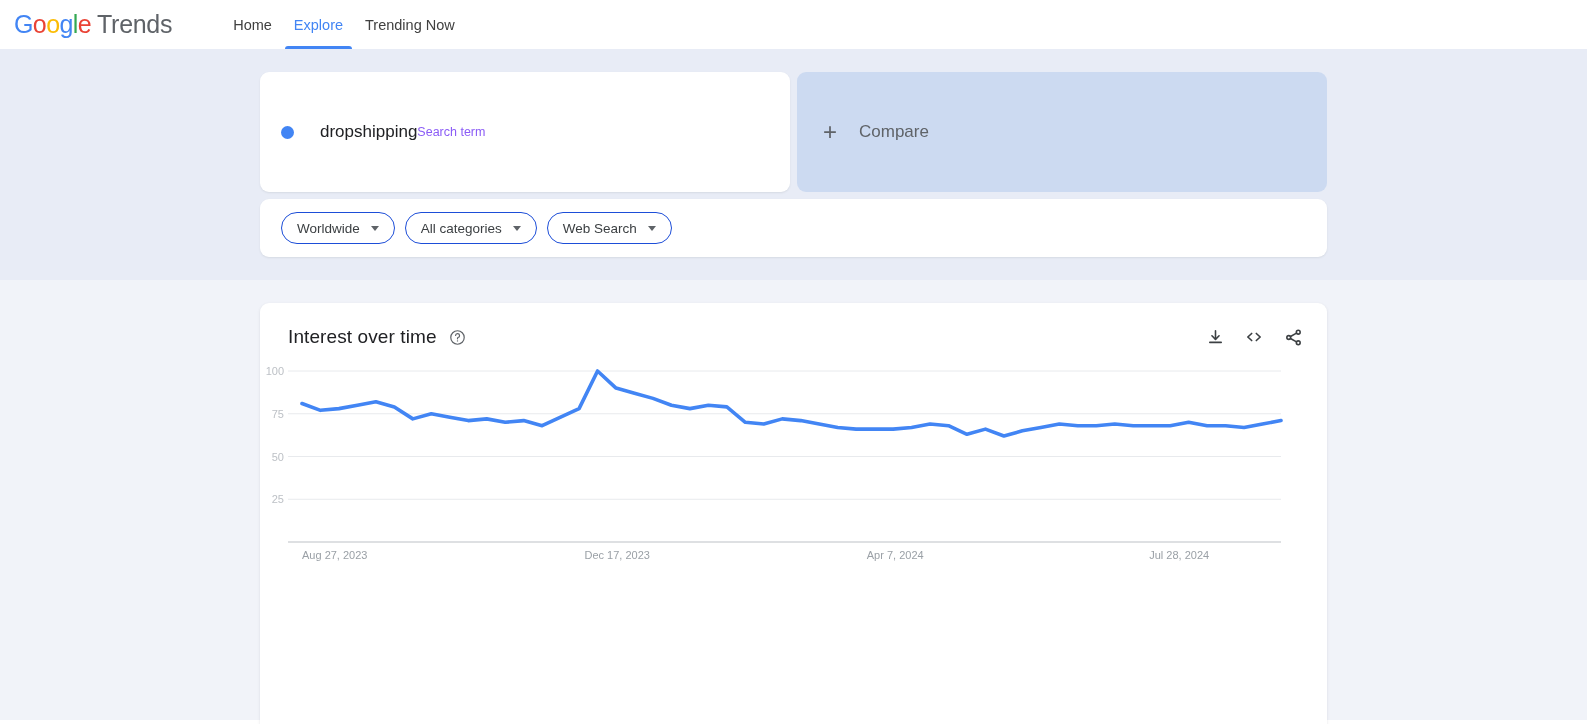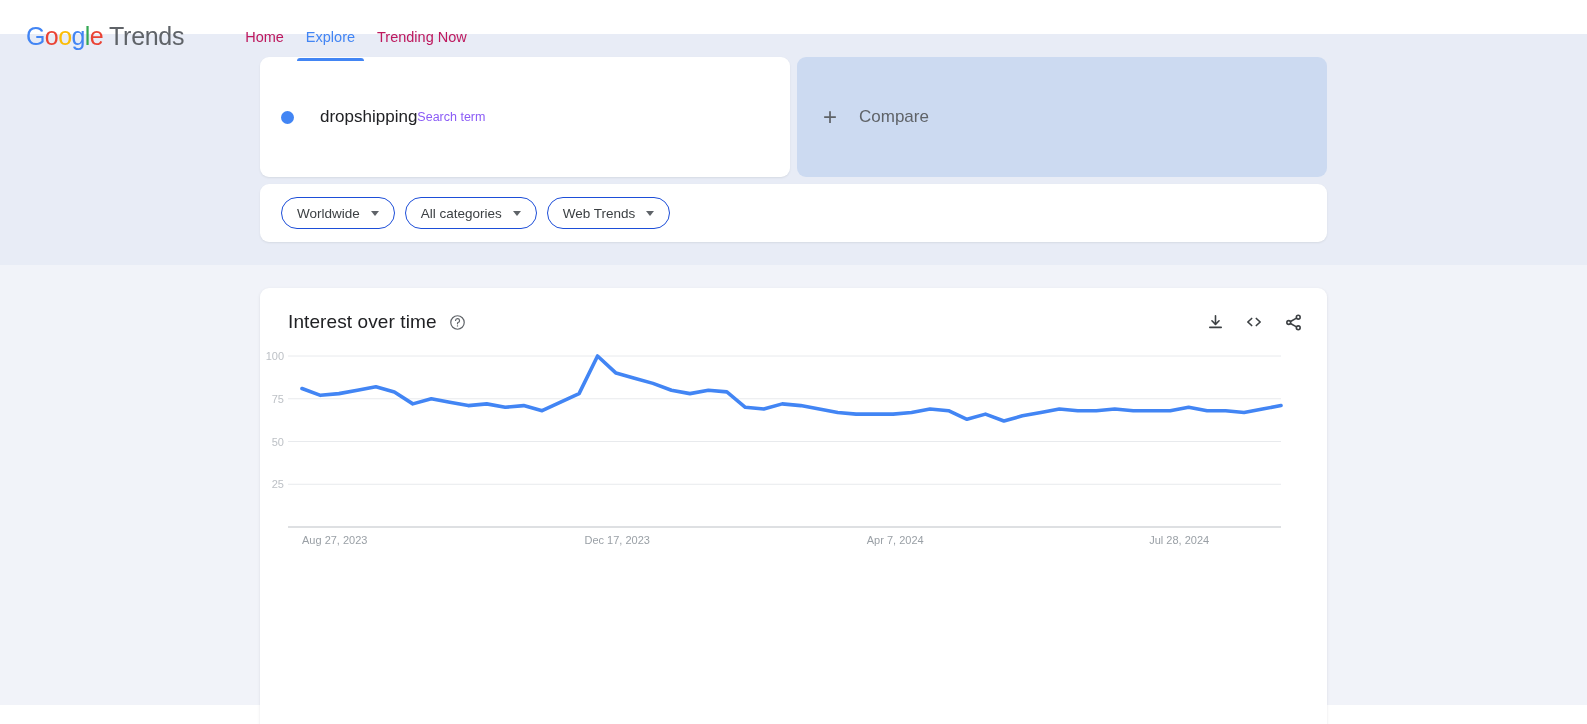--- a/index.html
+++ b/index.html
@@ -7,25 +7,25 @@
   html, body {
     margin: 0; padding: 0;
     width: 1587px; height: 724px;
     overflow: hidden;
     font-family: "Liberation Sans", sans-serif;
     background: #ffffff;
   }
 
   
   .topbar {
-    height: 34px;
+    height: 49px;
     background: #ffffff;
     display: flex;
     align-items: flex-start;
-    padding: 12px;
+    padding: 0;
     position: relative;
     z-index: 5;
   }
   .brand {
     display: flex;
     align-items: center;
     margin-left: 14px;
     margin-top: 9px;
     height: 30px;
     user-select: none;
@@ -55,21 +55,21 @@
     margin-left: 50px;
     height: 49px;
   }
   .nav-item {
     position: relative;
     height: 49px;
     display: flex;
     align-items: center;
     padding: 0 11px;
     font-size: 14.5px;
-    color: #be185d;
+    color: #404040;
     cursor: pointer;
     white-space: nowrap;
   }
   .nav-item.active { color: #4285F4; }
   .nav-item.active::after {
     content: "";
     position: absolute;
     left: 2px; right: 2px;
     bottom: 0;
     height: 3px;
@@ -266,21 +266,21 @@
     <div class="filter-card">
       <div class="chip">
         <span>Worldwide</span>
         <span class="caret"></span>
       </div>
       <div class="chip">
         <span>All categories</span>
         <span class="caret"></span>
       </div>
       <div class="chip">
-        <span>Web Trends</span>
+        <span>Web Search</span>
         <span class="caret"></span>
       </div>
     </div>
 
   </div>
 </div>
 
 <div class="band-bottom">
   <div class="container">
 

